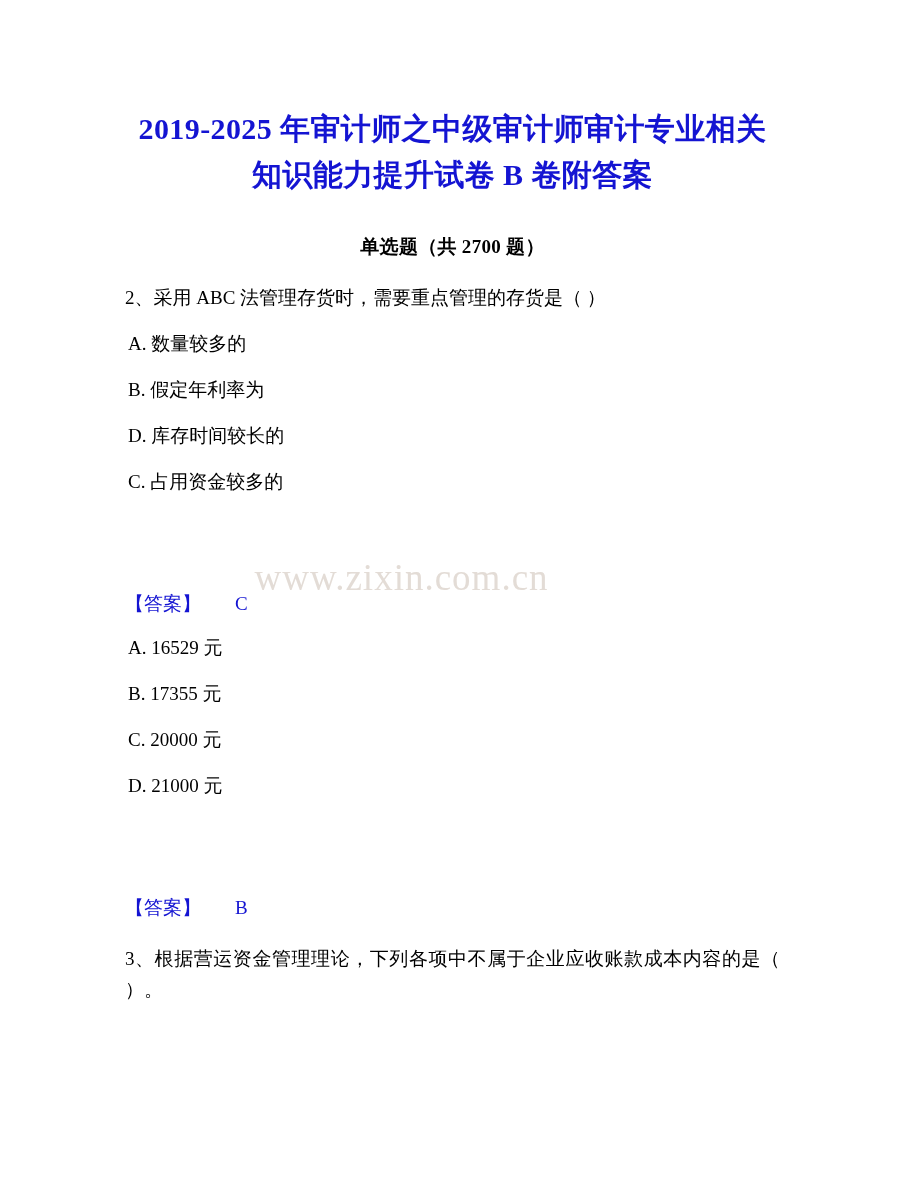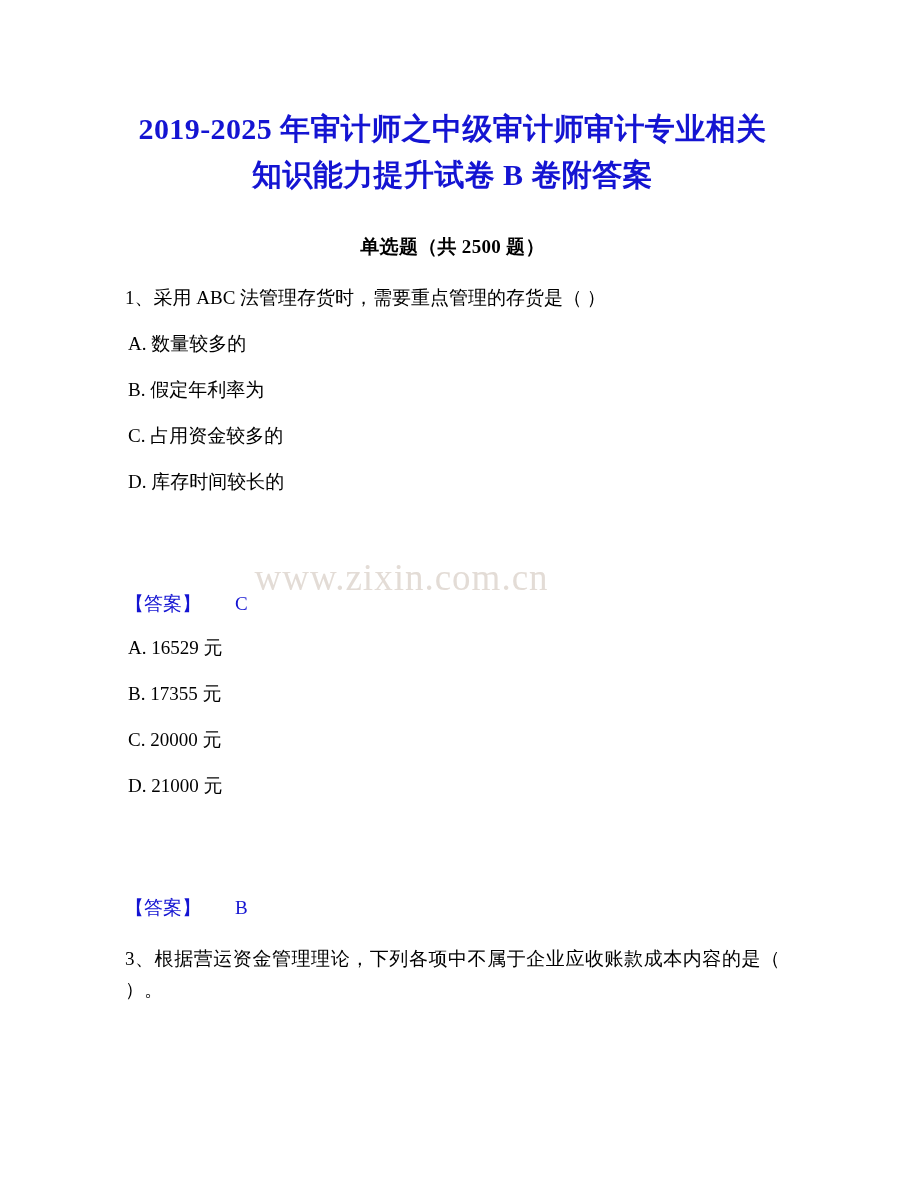--- a/index.html
+++ b/index.html
@@ -95,28 +95,28 @@
 <body>
 
 <div class="page">
 
   <div class="watermark">www.zixin.com.cn</div>
 
   <div class="content">
 
     <h1 class="doc-title">2019-2025 年审计师之中级审计师审计专业相关知识能力提升试卷 B 卷附答案</h1>
 
-    <div class="section-head">单选题（共 2500 题）</div>
+    <div class="section-head">单选题（共 2700 题）</div>
 
     <div class="q-block">
-      <div class="q-stem">1、采用 ABC 法管理存货时，需要重点管理的存货是（    ）</div>
+      <div class="q-stem">2、采用 ABC 法管理存货时，需要重点管理的存货是（    ）</div>
       <div class="opt">A. 数量较多的</div>
       <div class="opt">B. 假定年利率为</div>
+      <div class="opt">D. 库存时间较长的</div>
       <div class="opt">C. 占用资金较多的</div>
-      <div class="opt">D. 库存时间较长的</div>
       <div class="gap-1"></div>
       <div class="answer-row"><span class="answer-label">【答案】</span><span class="answer-value">C</span></div>
     </div>
 
     <div class="q-block">
       <div class="opt">A. 16529 元</div>
       <div class="opt">B. 17355 元</div>
       <div class="opt">C. 20000 元</div>
       <div class="opt">D. 21000 元</div>
       <div class="gap-2"></div>

